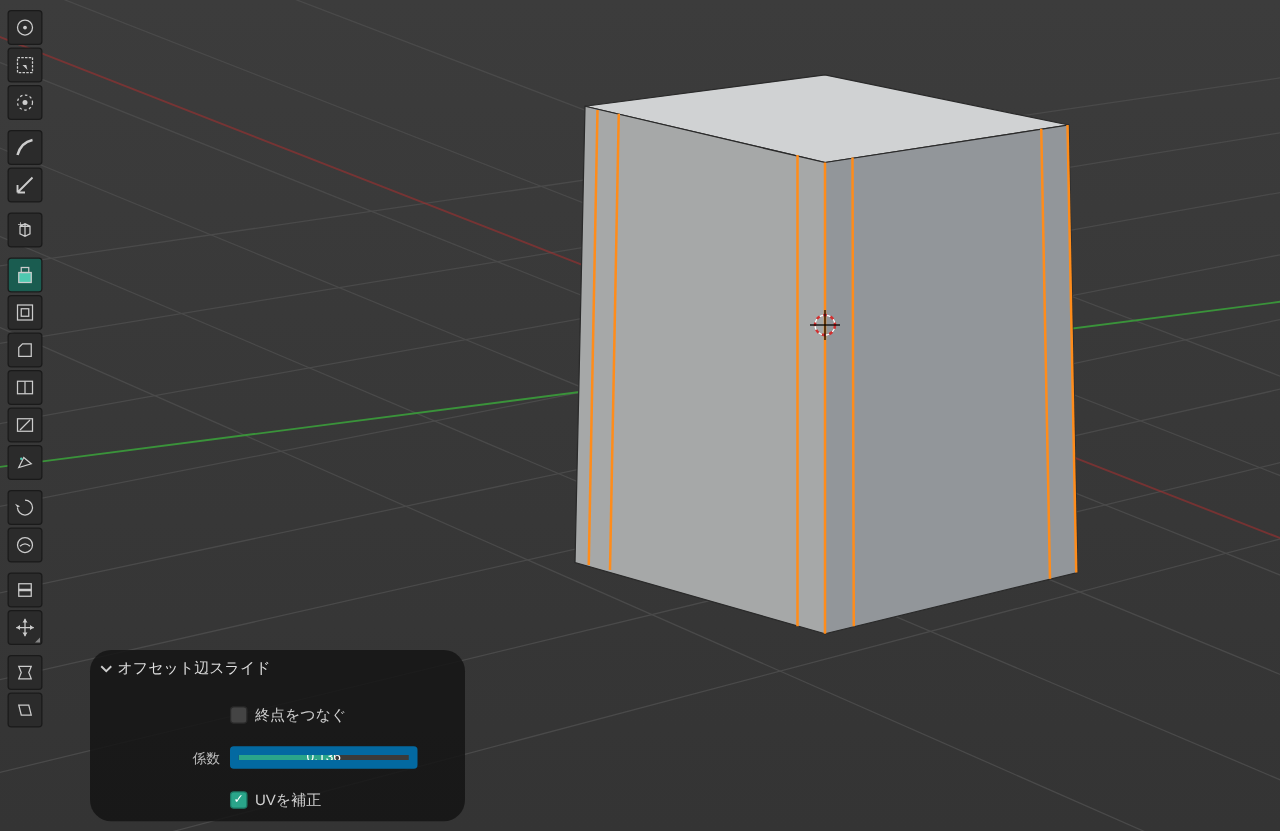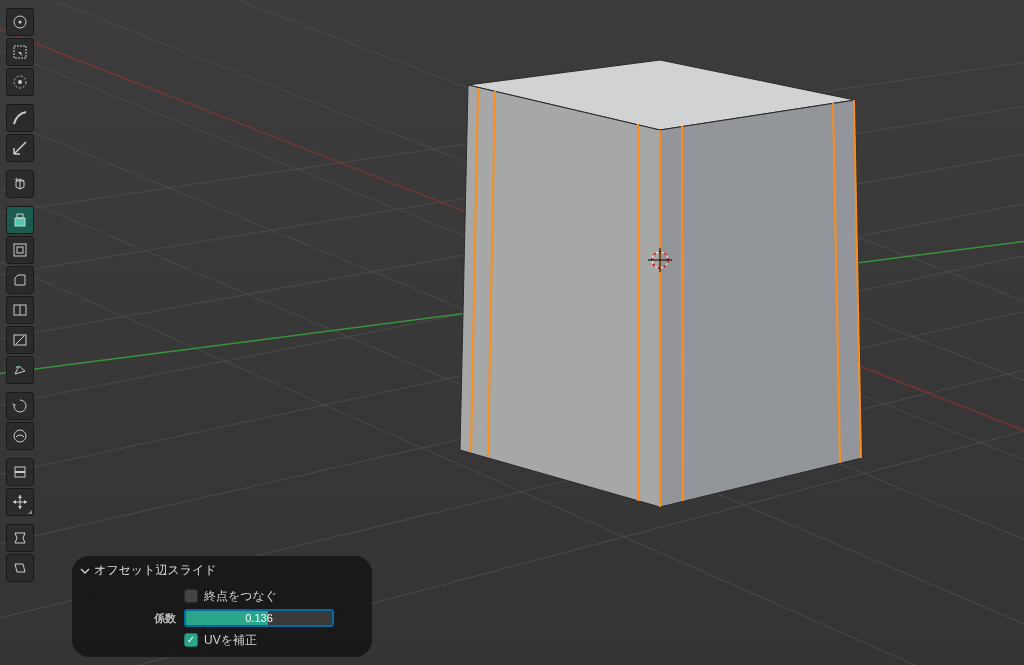--- a/index.html
+++ b/index.html
@@ -77,28 +77,27 @@
     align-items: center;
     gap: 4px;
     padding-bottom: 4px;
     color: #ddd;
   }
   .panel-header svg { width: 10px; height: 10px; }
   .panel-row {
     display: flex;
     align-items: center;
     gap: 8px;
-    margin-top: 4px;
+    margin-top: 16px;
   }
   .panel-row .label {
     width: 96px;
     text-align: right;
     font-size: 11px;
     color: #bbb;
-    font-weight: bold;
   }
   .panel-row .control {
     flex: 1;
     display: flex;
     align-items: center;
     min-height: 18px;
   }
   .checkbox {
     width: 14px;
     height: 14px;
@@ -116,21 +115,21 @@
   }
   .checkbox.checked::after {
     content: "✓";
     font-size: 10px;
     color: #fff;
     line-height: 1;
   }
   .slider {
     position: relative;
     background: #3a3a3a;
-    border: 2px solid #0369a1;
+    border: 7px solid #0369a1;
     border-radius: 3px;
     height: 18px;
     width: 150px;
     overflow: hidden;
   }
   .slider .fill {
     position: absolute;
     left: 0; top: 0; bottom: 0;
     background: #2aa58a;
   }

